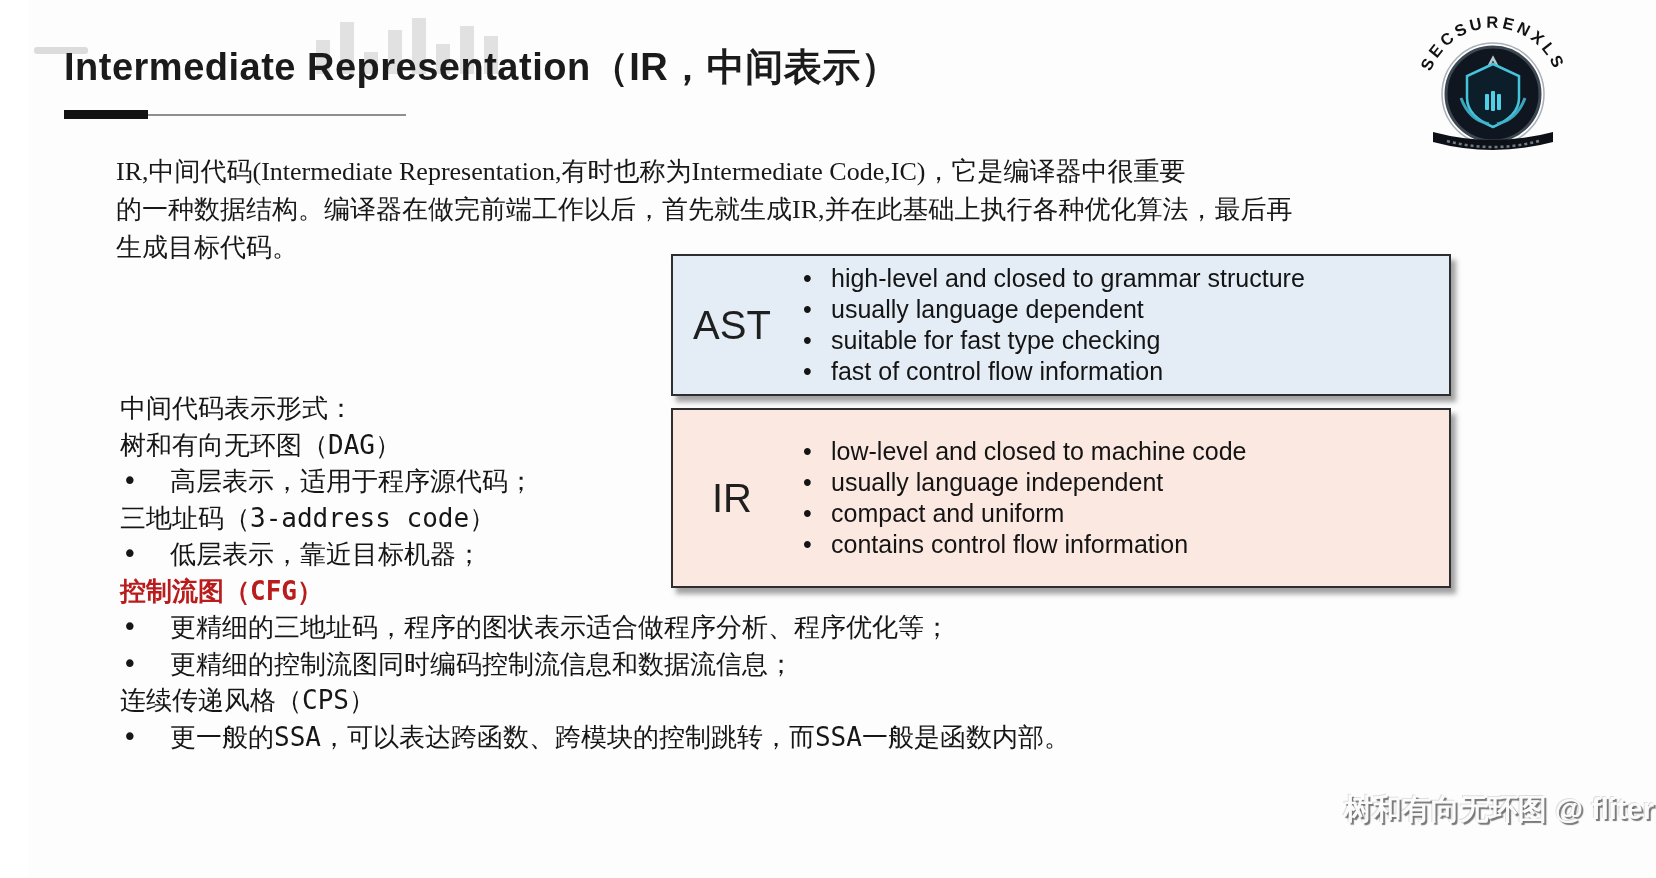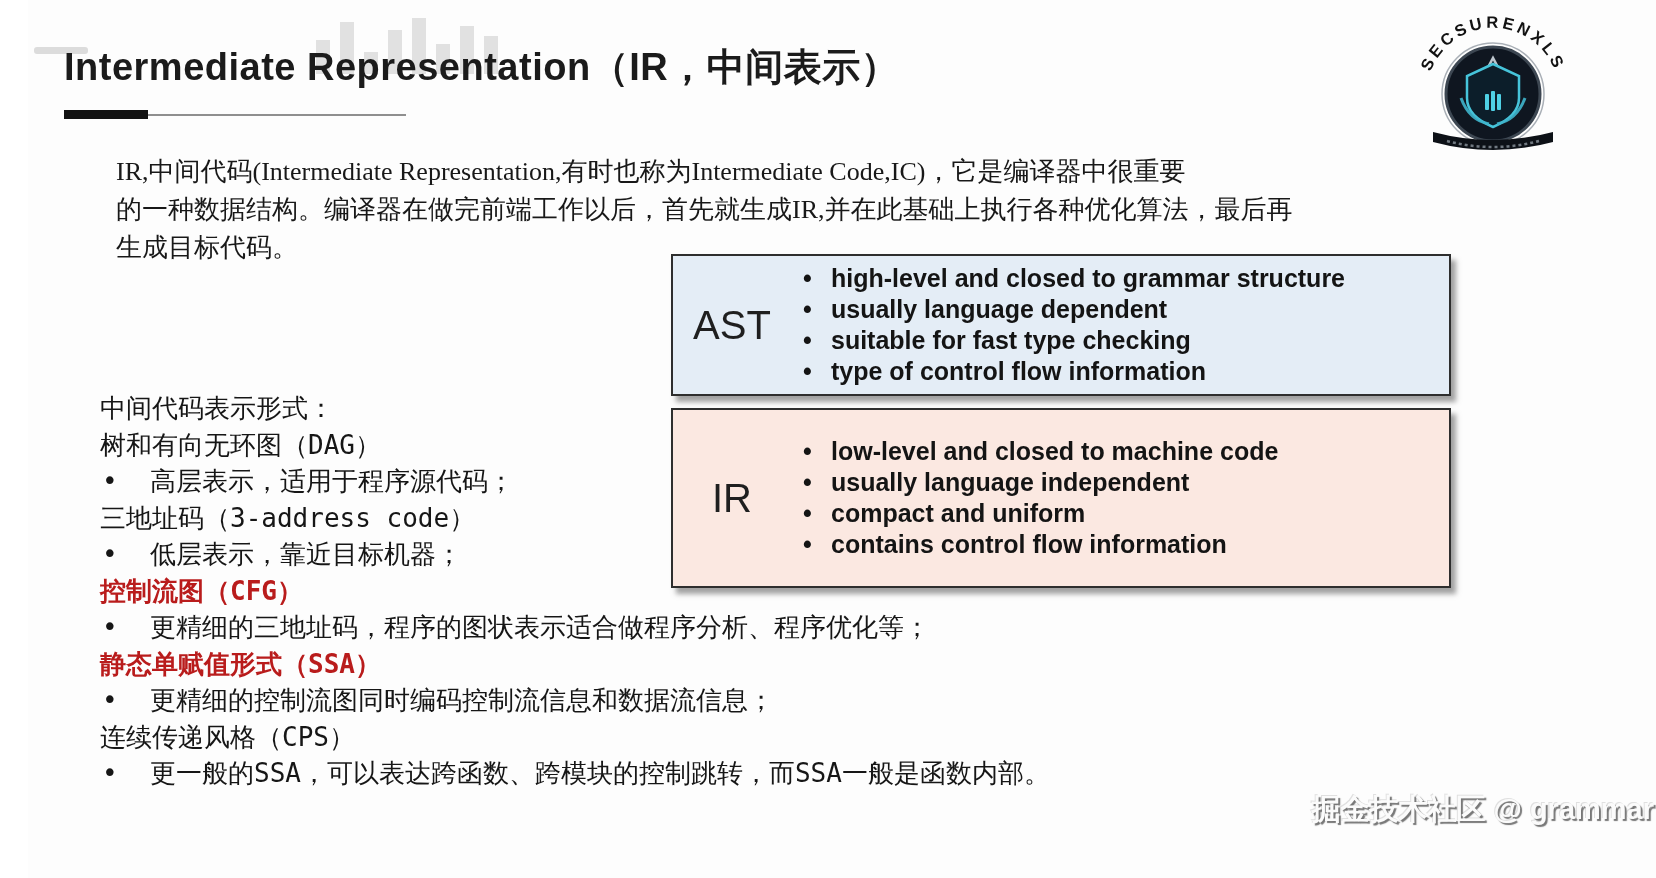--- a/index.html
+++ b/index.html
@@ -40,26 +40,26 @@
     position:absolute; left:643px; width:780px;
     border:2px solid #2e2e2e; box-shadow:5px 6px 5px rgba(85,85,85,.55);
     display:flex; box-sizing:border-box;
   }
   .box-ast { top:254px; height:142px; background:#e4edf6; }
   .box-ir  { top:408px; height:180px; background:#fbe8e1; }
   .box-label { width:118px; display:flex; align-items:center; justify-content:center;
     font-size:40px; color:#1f1f1f; }
   .box ul { list-style:none; margin:auto 0; padding:0;
     font-size:25px; line-height:31px; color:#141414; }
-  .box li { position:relative; padding-left:40px; white-space:nowrap;font-weight:bold; }
+  .box li { position:relative; padding-left:40px; white-space:nowrap; }
   .box li::before { content:"•"; position:absolute; left:12px; color:#141414; }
 
   
   .forms {
-    position:absolute; left:72px; top:390px;
+    position:absolute; left:92px; top:390px;
     font-family:"DejaVu Sans Mono","Liberation Serif",serif;
     font-size:26px; line-height:36.5px; color:#161616; white-space:nowrap;
   }
   .forms .line { position:relative; }
   .forms .line.bullet { padding-left:50px; }
   .forms .line.bullet::before { content:"•"; position:absolute; left:2px; }
   .forms .line.red { color:#b91c1c; font-weight:700; }
 
   
   .watermark {
@@ -124,21 +124,21 @@
     <div>的一种数据结构。编译器在做完前端工作以后，首先就生成IR,并在此基础上执行各种优化算法，最后再</div>
     <div>生成目标代码。</div>
   </div>
 
   <div class="box box-ast">
     <div class="box-label">AST</div>
     <ul>
       <li>high-level and closed to grammar structure</li>
       <li>usually language dependent</li>
       <li>suitable for fast type checking</li>
-      <li>type of control flow information</li>
+      <li>fast of control flow information</li>
     </ul>
   </div>
 
   <div class="box box-ir">
     <div class="box-label">IR</div>
     <ul>
       <li>low-level and closed to machine code</li>
       <li>usually language independent</li>
       <li>compact and uniform</li>
       <li>contains control flow information</li>
@@ -146,23 +146,22 @@
   </div>
 
   <div class="forms">
     <div class="line plain">中间代码表示形式：</div>
     <div class="line plain">树和有向无环图（DAG）</div>
     <div class="line bullet">高层表示，适用于程序源代码；</div>
     <div class="line plain">三地址码（3-address code）</div>
     <div class="line bullet">低层表示，靠近目标机器；</div>
     <div class="line red">控制流图（CFG）</div>
     <div class="line bullet">更精细的三地址码，程序的图状表示适合做程序分析、程序优化等；</div>
-    <div class="line red">静态单赋值形式（SSA）</div>
     <div class="line bullet">更精细的控制流图同时编码控制流信息和数据流信息；</div>
     <div class="line plain">连续传递风格（CPS）</div>
     <div class="line bullet">更一般的SSA，可以表达跨函数、跨模块的控制跳转，而SSA一般是函数内部。</div>
   </div>
 
-  <div class="watermark">掘金技术社区 @ grammar</div>
+  <div class="watermark">树和有向无环图 @ fliter</div>
 
   <div class="edge-strip"></div>
 
 </div>
 
 </body></html>

